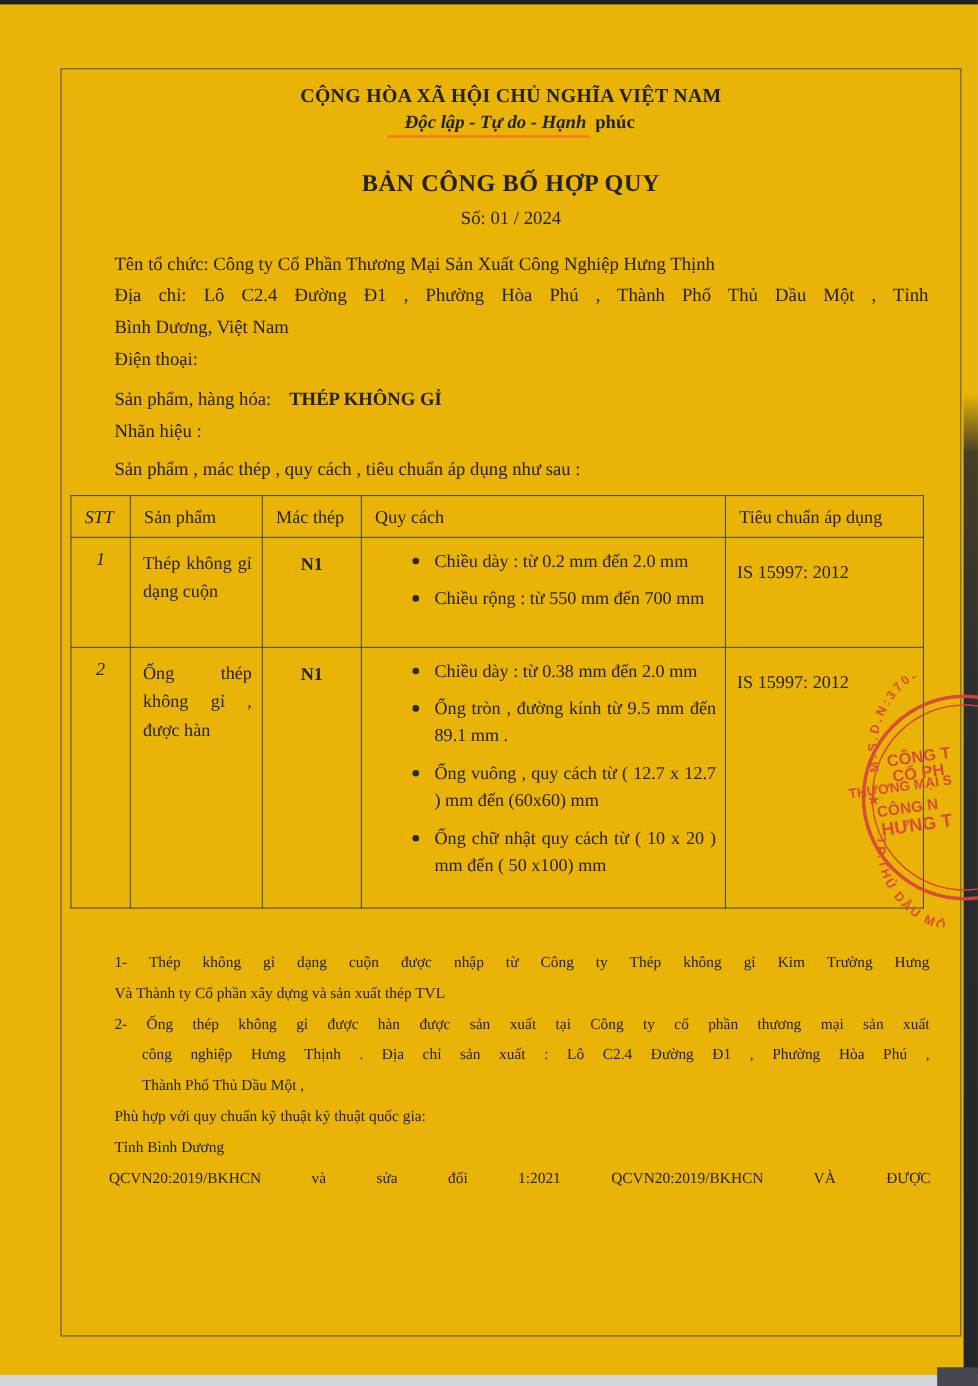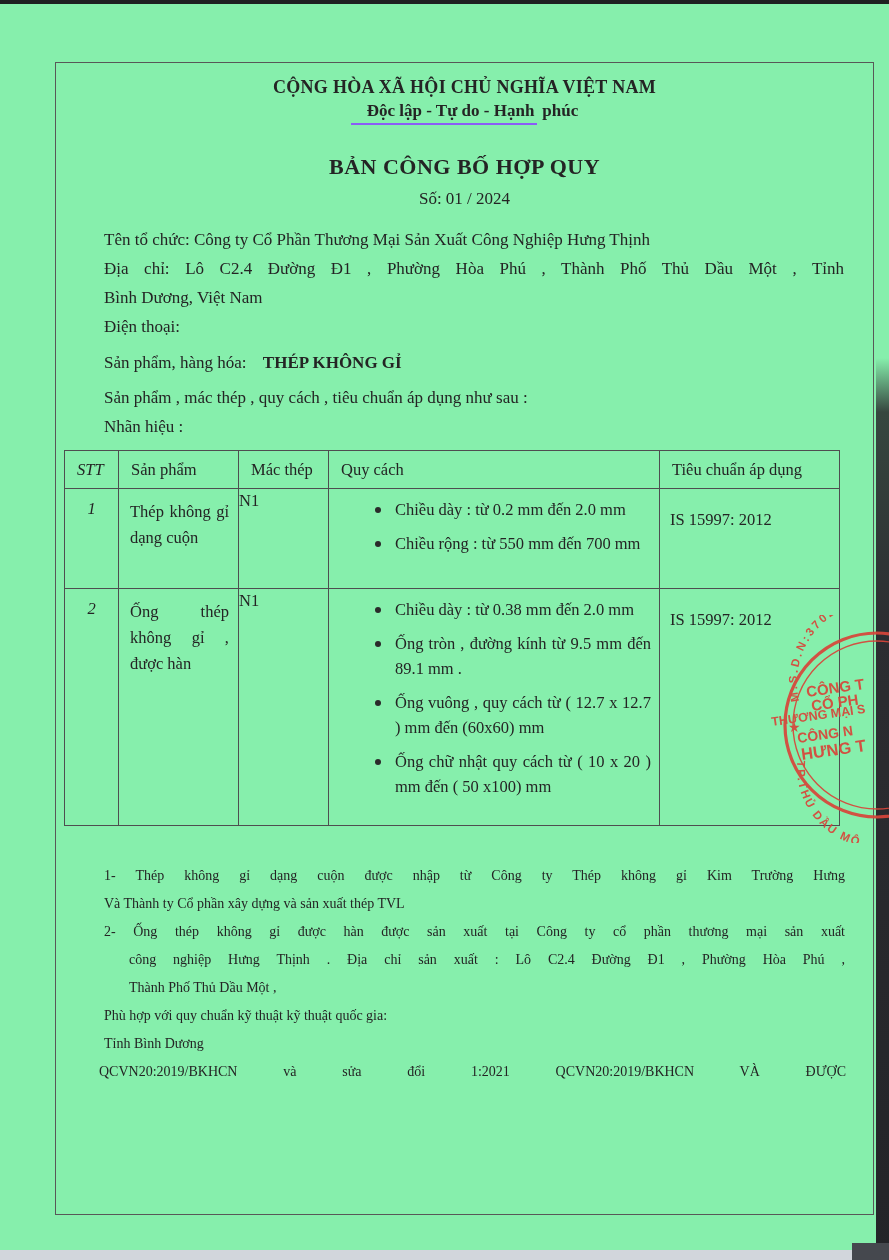--- a/index.html
+++ b/index.html
@@ -1,41 +1,41 @@
 <!DOCTYPE html>
 <html><head>
 <meta charset="utf-8">
 <style>
   * { margin: 0; padding: 0; box-sizing: border-box; }
   html,body { background: #ffffff; }
   .page {
     position: relative;
     width: 889px; height: 1260px;
-    background: #86efac;
+    background: #eab308;
     overflow: hidden;
     font-family: "Liberation Serif", "DejaVu Serif", serif;
     color: #242424;
   }
   
   .scan-edge-top    { position:absolute; left:0; top:0; width:889px; height:4px; background:#1f2022; }
   .scan-edge-right  { position:absolute; left:876px; top:358px; width:13px; height:902px;
                       background:linear-gradient(to bottom, rgba(40,41,44,0) 0%, rgba(40,41,44,.85) 6%, #2c2d31 30%, #232428 100%); }
   .scan-edge-bottom { position:absolute; left:0; top:1250px; width:889px; height:10px; background:#d2d6dc; }
   .scan-edge-corner { position:absolute; left:852px; top:1243px; width:37px; height:17px; background:#45484e; }
 
   
   .frame {
     position:absolute; left:55px; top:62px; width:819px; height:1153px;
     border:1.6px solid #585858;
     padding-top:14px;
   }
   .center { text-align:center; }
   .nat-line1 { font-size:18px; font-weight:bold; letter-spacing:.3px; }
   .nat-line2 { font-size:17px; font-weight:bold; margin-top:3px; }
-  .nat-line2 .u { border-bottom:2px solid #8b5cf6; padding:0 3px 3px 16px; }
+  .nat-line2 .u { border-bottom:2px solid #f97316; padding:0 3px 3px 16px;font-style:italic; }
   .nat-line2 .rest { padding-left:5px; }
   .doc-title { font-size:22px; font-weight:bold; letter-spacing:.5px; margin-top:33px; text-align:center; }
   .doc-number { font-size:17px; margin-top:9px; text-align:center; }
 
   .info { margin:16px 29px 0 48px; font-size:17px; line-height:29px; }
   .info p { margin:0; }
   .jl { text-align:justify; text-align-last:justify; }
   .indent2 { margin-left:13px; }
   .product-line { margin-top:7px !important; }
   .intro-line { margin-top:6px !important; }
@@ -44,21 +44,21 @@
   table.spec {
     border-collapse:collapse; table-layout:fixed;
     margin:9px 0 0 8px; width:775px;
     font-size:16.5px;
   }
   table.spec th, table.spec td { border:1.5px solid #4e4e50; vertical-align:top; }
   table.spec th { font-weight:normal; text-align:left; height:38px; vertical-align:middle; padding:0 0 0 12px; }
   th.c-stt, td.c-stt { text-align:center; padding-left:0;font-style:italic; }
   td.c-stt { padding-top:10px; }
   td.c-prod { padding:10px 9px 0 11px; text-align:justify; line-height:26px; }
-  td.c-grade { text-align:left; padding-top:2px; }
+  td.c-grade { text-align:center; padding-top:14px;font-weight:bold; }
   td.c-spec { padding:8px 8px 8px 0; }
   td.c-std { padding:21px 4px 0 10px; }
   ul.specs { list-style:none; }
   ul.specs li {
     position:relative; margin:0 0 9px 40px; padding-left:26px;
     text-align:justify; line-height:25px;
   }
   ul.specs li:last-child { margin-bottom:0; }
   ul.specs li::before {
     content:""; position:absolute; left:6px; top:10px;
@@ -94,22 +94,22 @@
 
     <div class="doc-title">BẢN CÔNG BỐ HỢP QUY</div>
     <div class="doc-number">Số: 01 / 2024</div>
 
     <div class="info">
       <p>Tên tổ chức: Công ty Cổ Phần Thương Mại Sản Xuất Công Nghiệp Hưng Thịnh</p>
       <p class="jl">Địa chỉ: Lô C2.4 Đường Đ1 , Phường Hòa Phú , Thành Phố Thủ Dầu Một , Tỉnh</p>
       <p>Bình Dương, Việt Nam</p>
       <p>Điện thoại:</p>
       <p class="indent2 product-line"><span>Sản phẩm, hàng hóa: </span><span class="bold">THÉP KHÔNG GỈ</span></p>
+      <p class="indent2">Nhãn hiệu :</p>
       <p class="indent2 intro-line">Sản phẩm , mác thép , quy cách , tiêu chuẩn áp dụng như sau :</p>
-      <p class="indent2">Nhãn hiệu :</p>
     </div>
 
     <table class="spec">
       <colgroup>
         <col style="width:54px">
           <col style="width:120px">
           <col style="width:90px">
         <col style="width:331px">
           <col style="width:180px">
       </colgroup>

